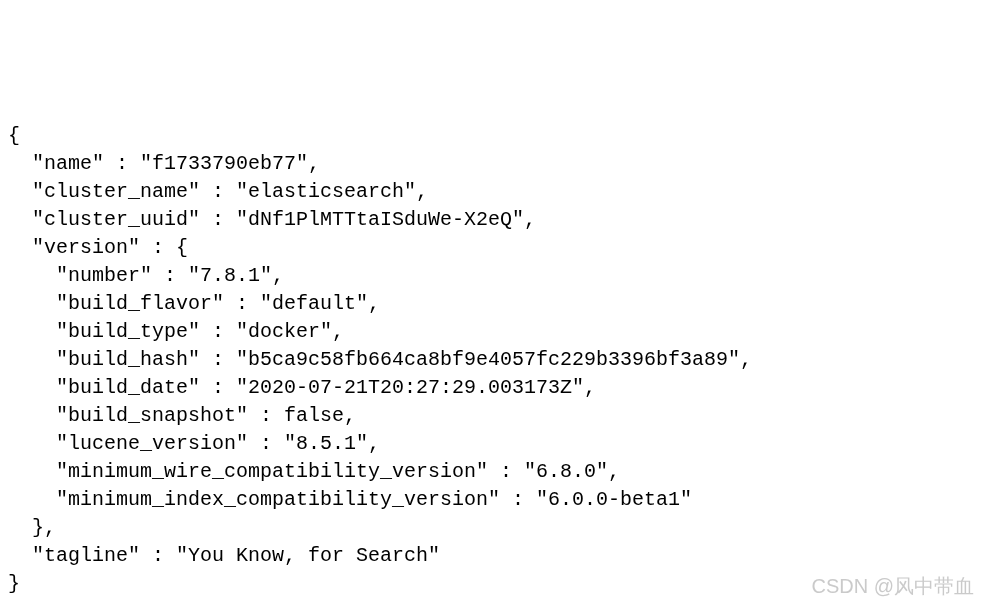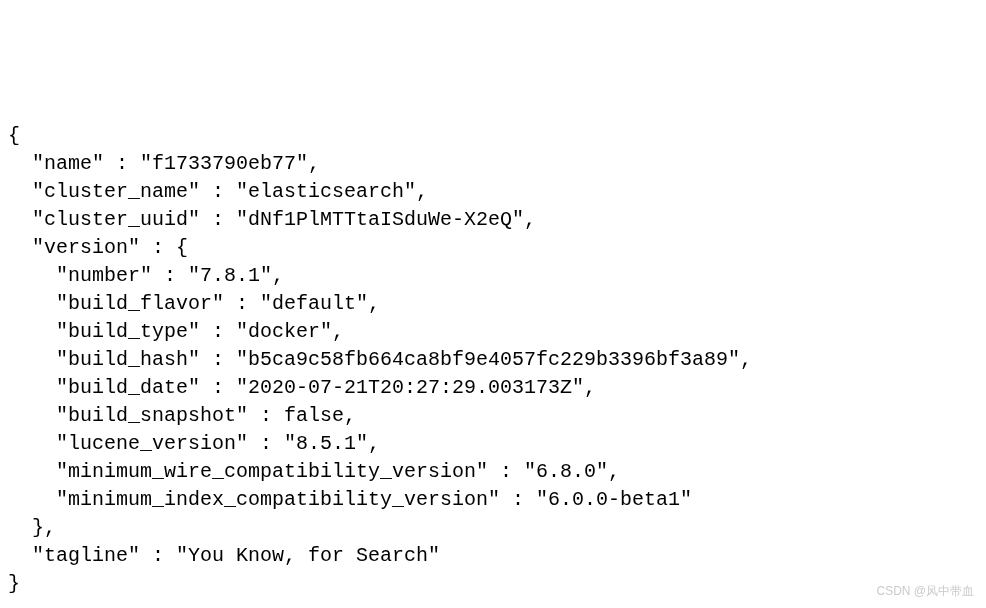--- a/index.html
+++ b/index.html
@@ -18,21 +18,21 @@
       padding: 10px 8px;
       position: relative;
       white-space: pre;
       overflow: hidden;
     }
     .watermark {
       position: absolute;
       bottom: 8px;
       right: 12px;
       font-family: Arial, sans-serif;
-      font-size: 12px;
+      font-size: 20px;
       color: rgba(180, 180, 180, 0.7);
       white-space: nowrap;
     }
   </style>
 </head>
 <body>
 
 
 
 <div><span>{</span>

